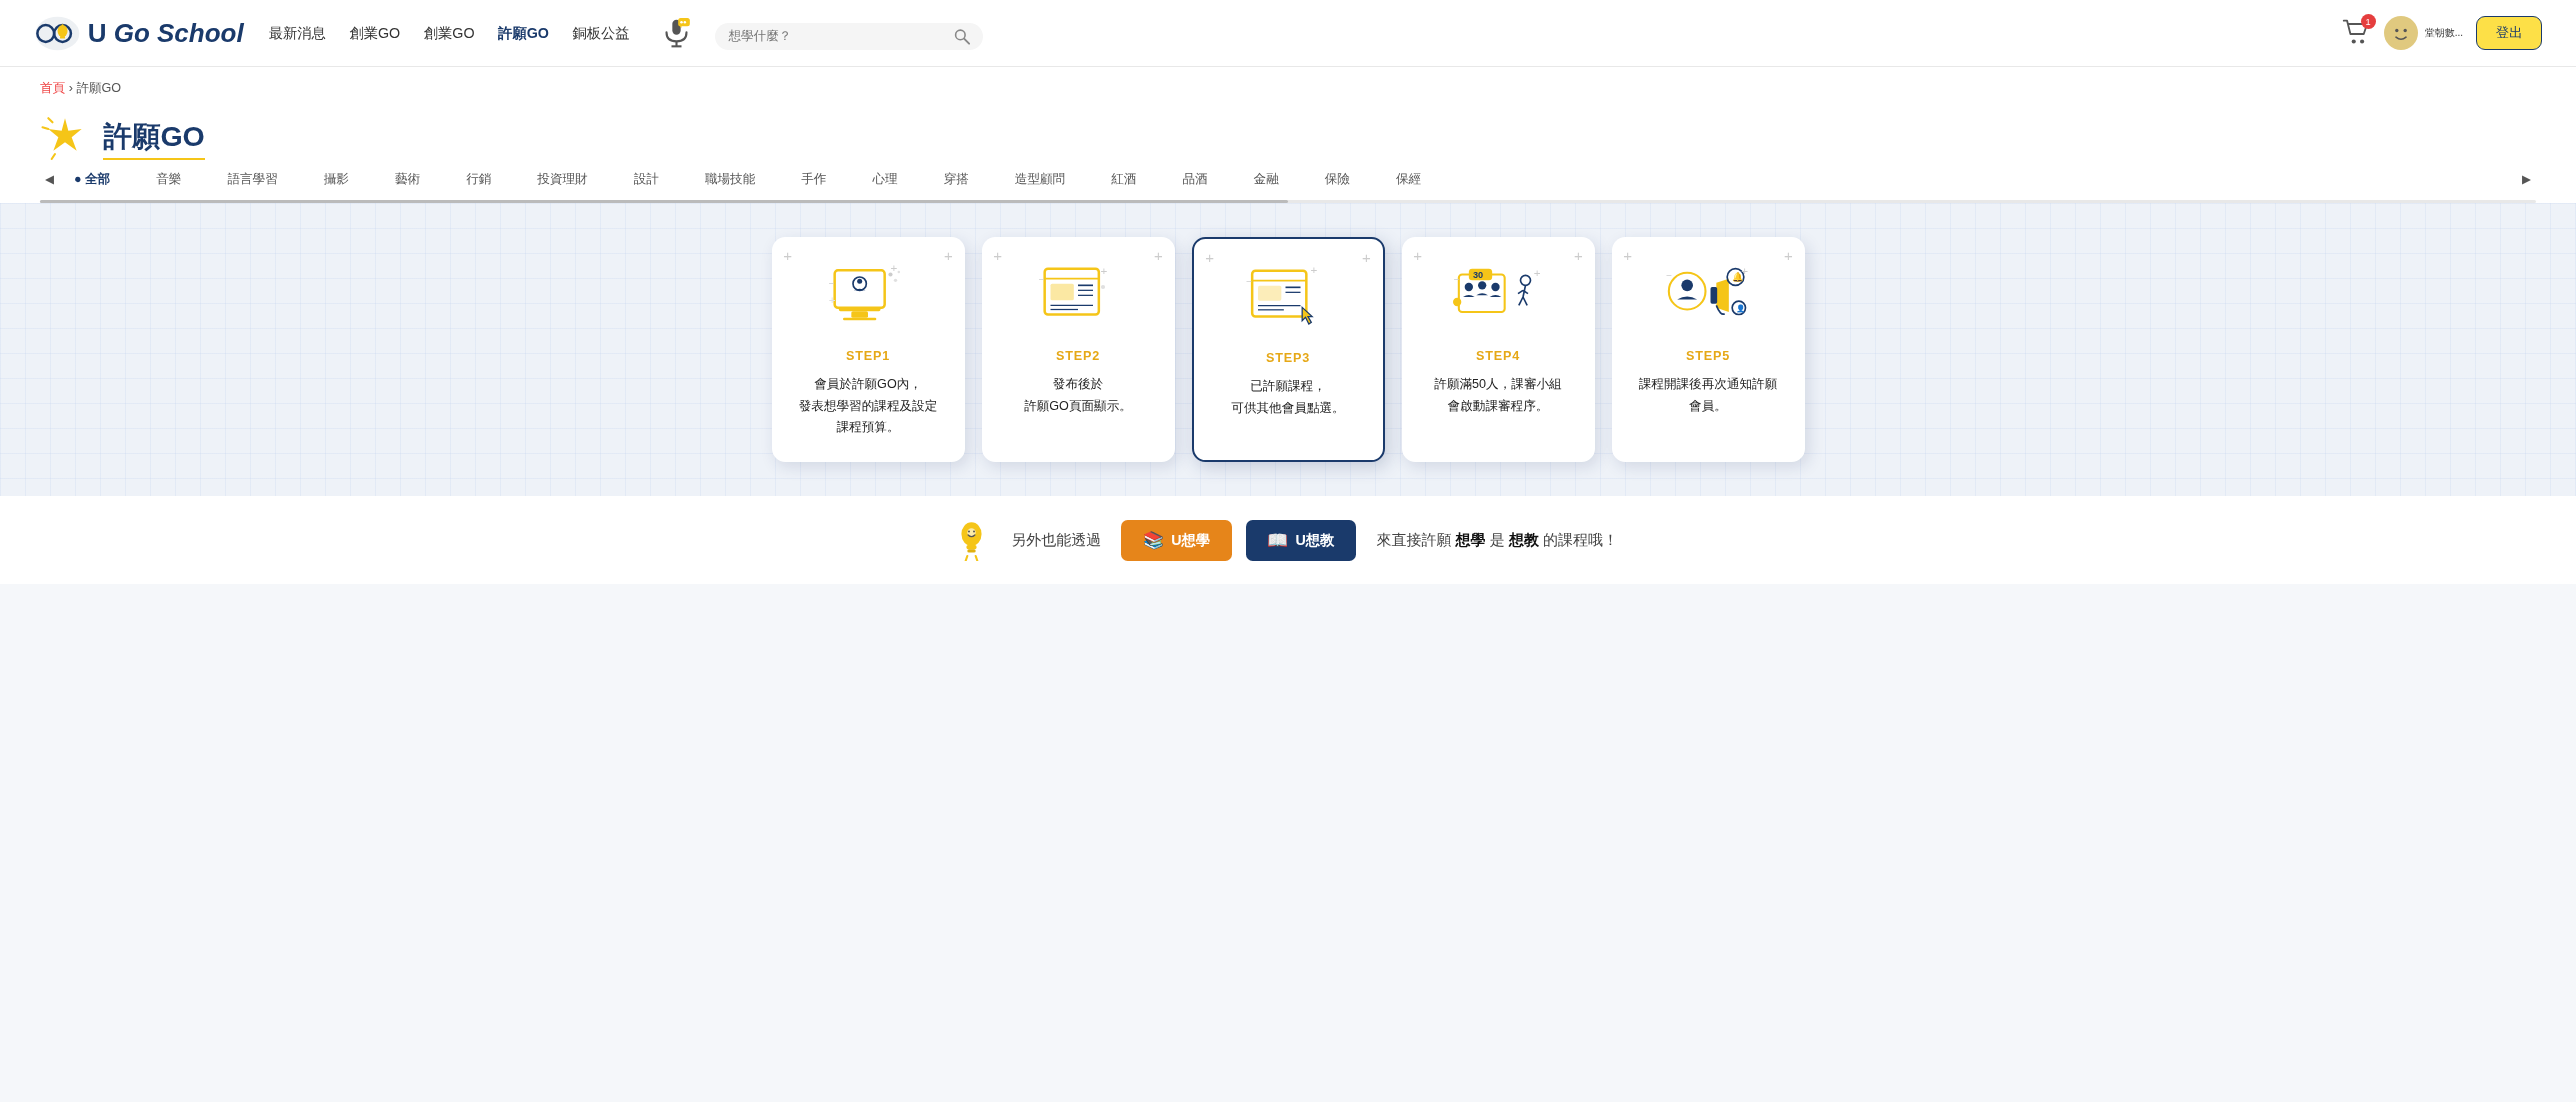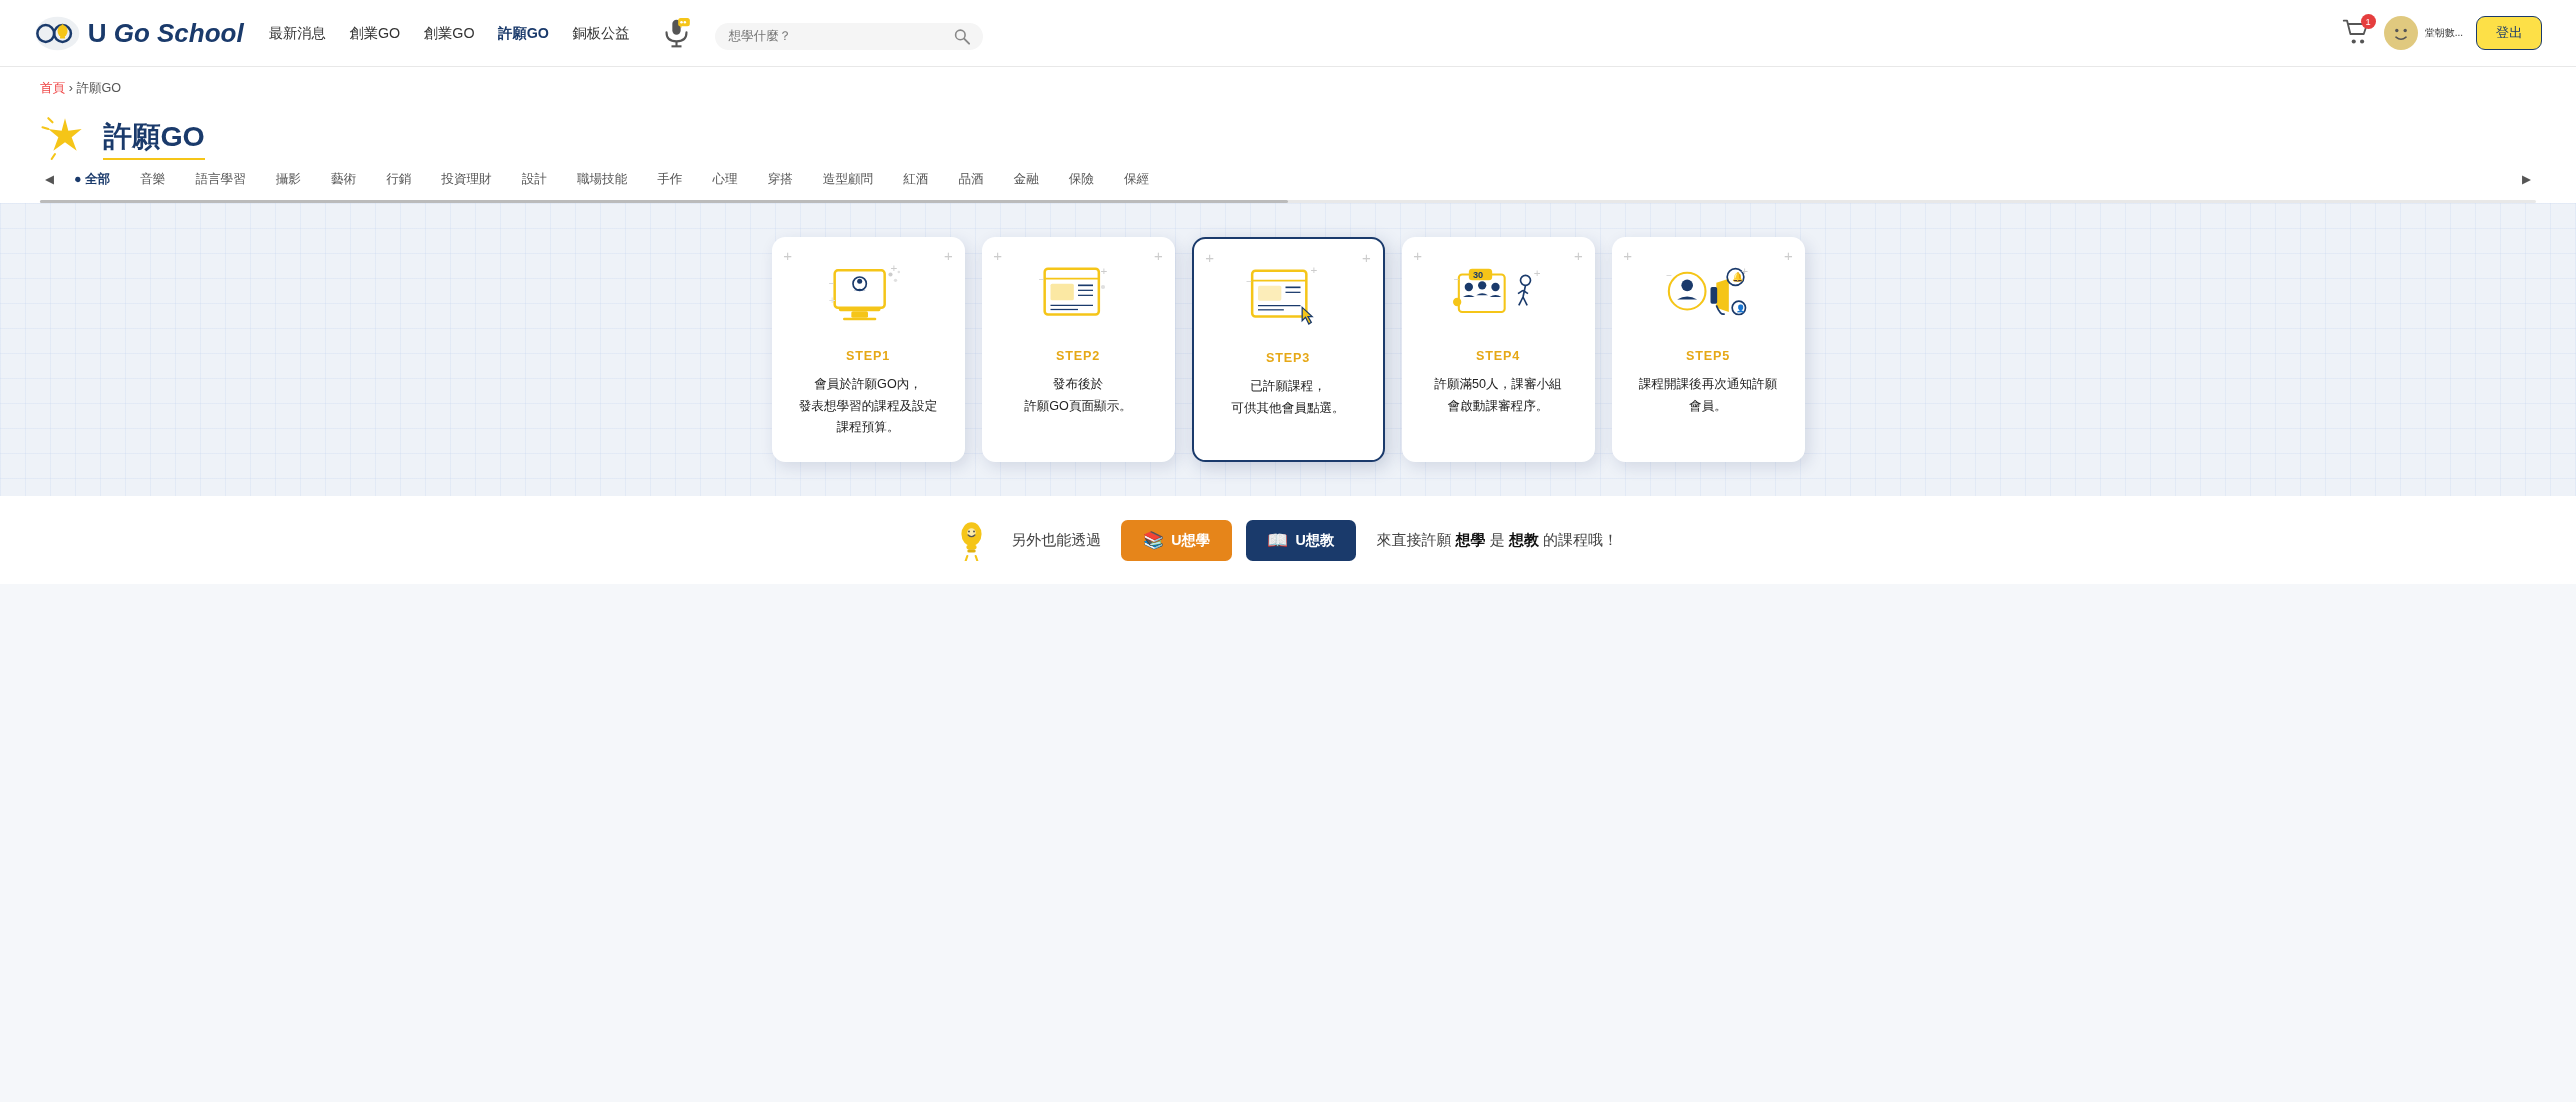--- a/index.html
+++ b/index.html
@@ -167,21 +167,21 @@
       padding: 8.4px 40px 0;
       display: flex;
       align-items: center;
       gap: 0;
       overflow: hidden;
       position: relative;
     }
     .cat-scroll {
       display: flex;
       align-items: center;
-      gap: 0;
+      gap: 16px;
       overflow-x: auto;
       scrollbar-width: none;
       flex: 1;
     }
     .cat-scroll::-webkit-scrollbar { display: none; }
     .cat-item {
       font-size: 12.6px;
       color: #555;
       padding: 6.7px 15px;
       cursor: pointer;

